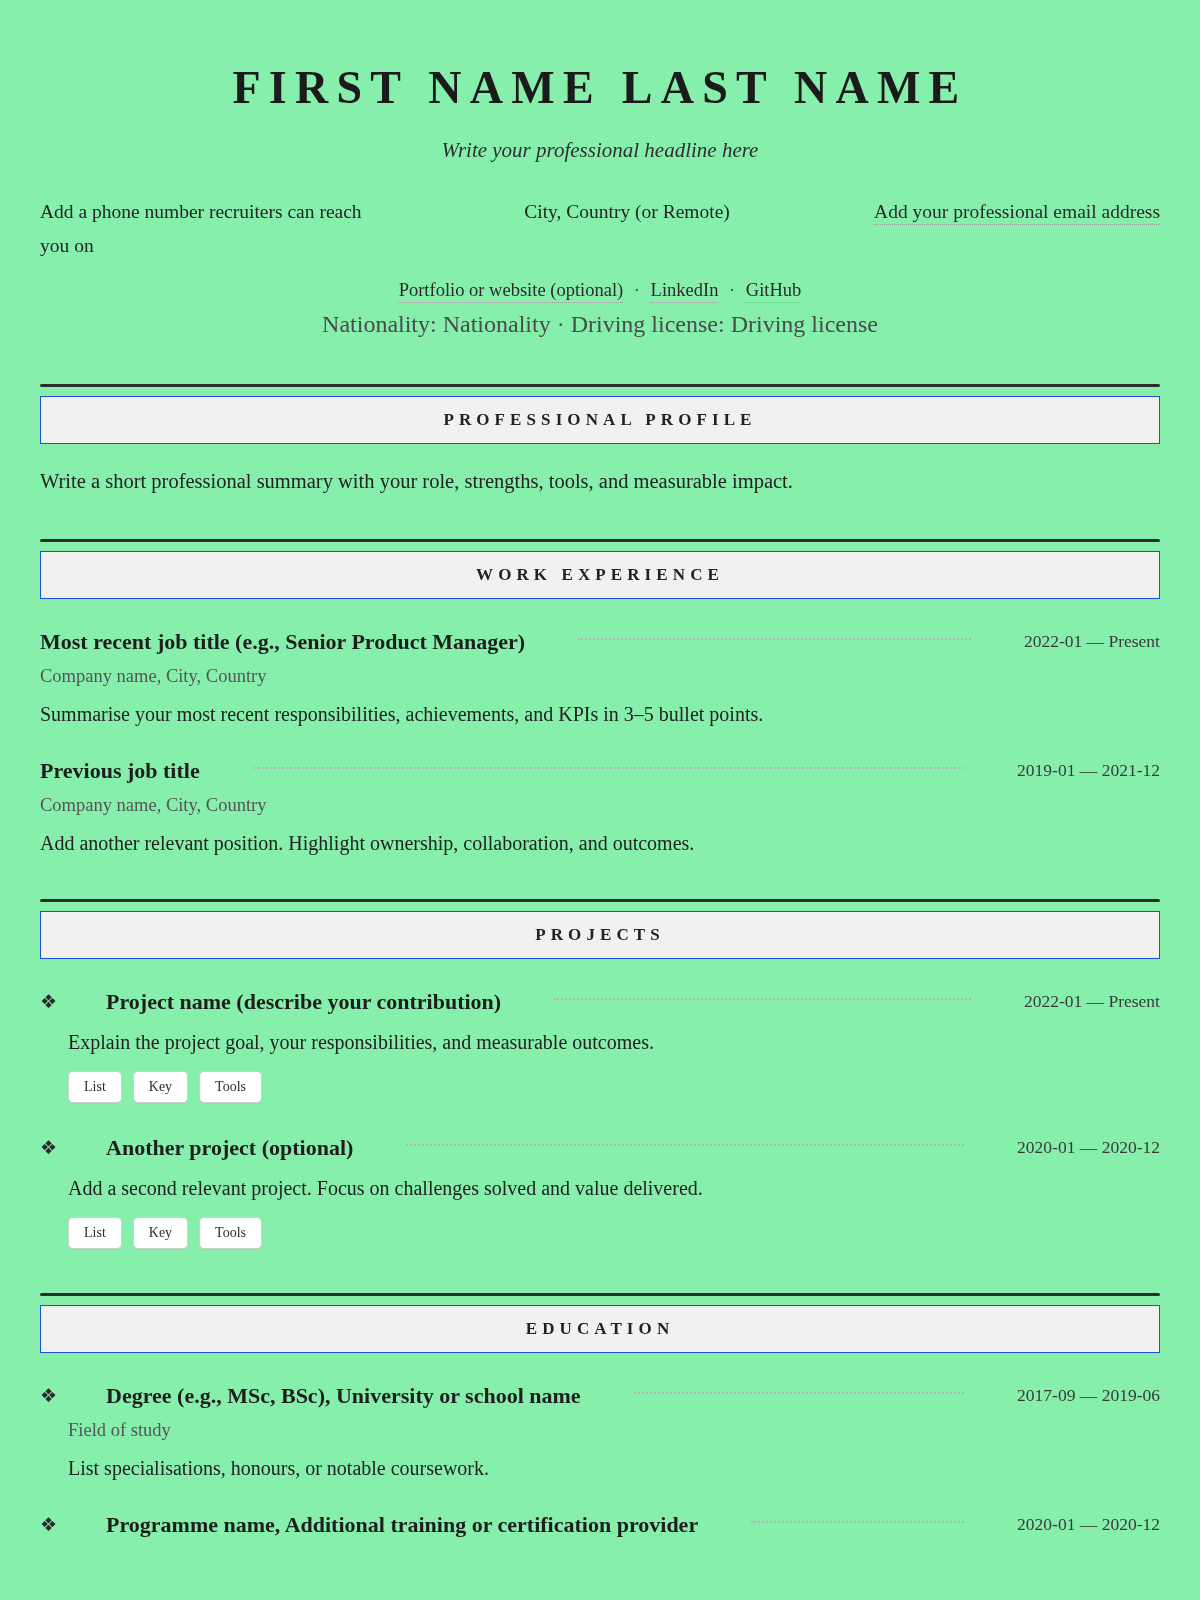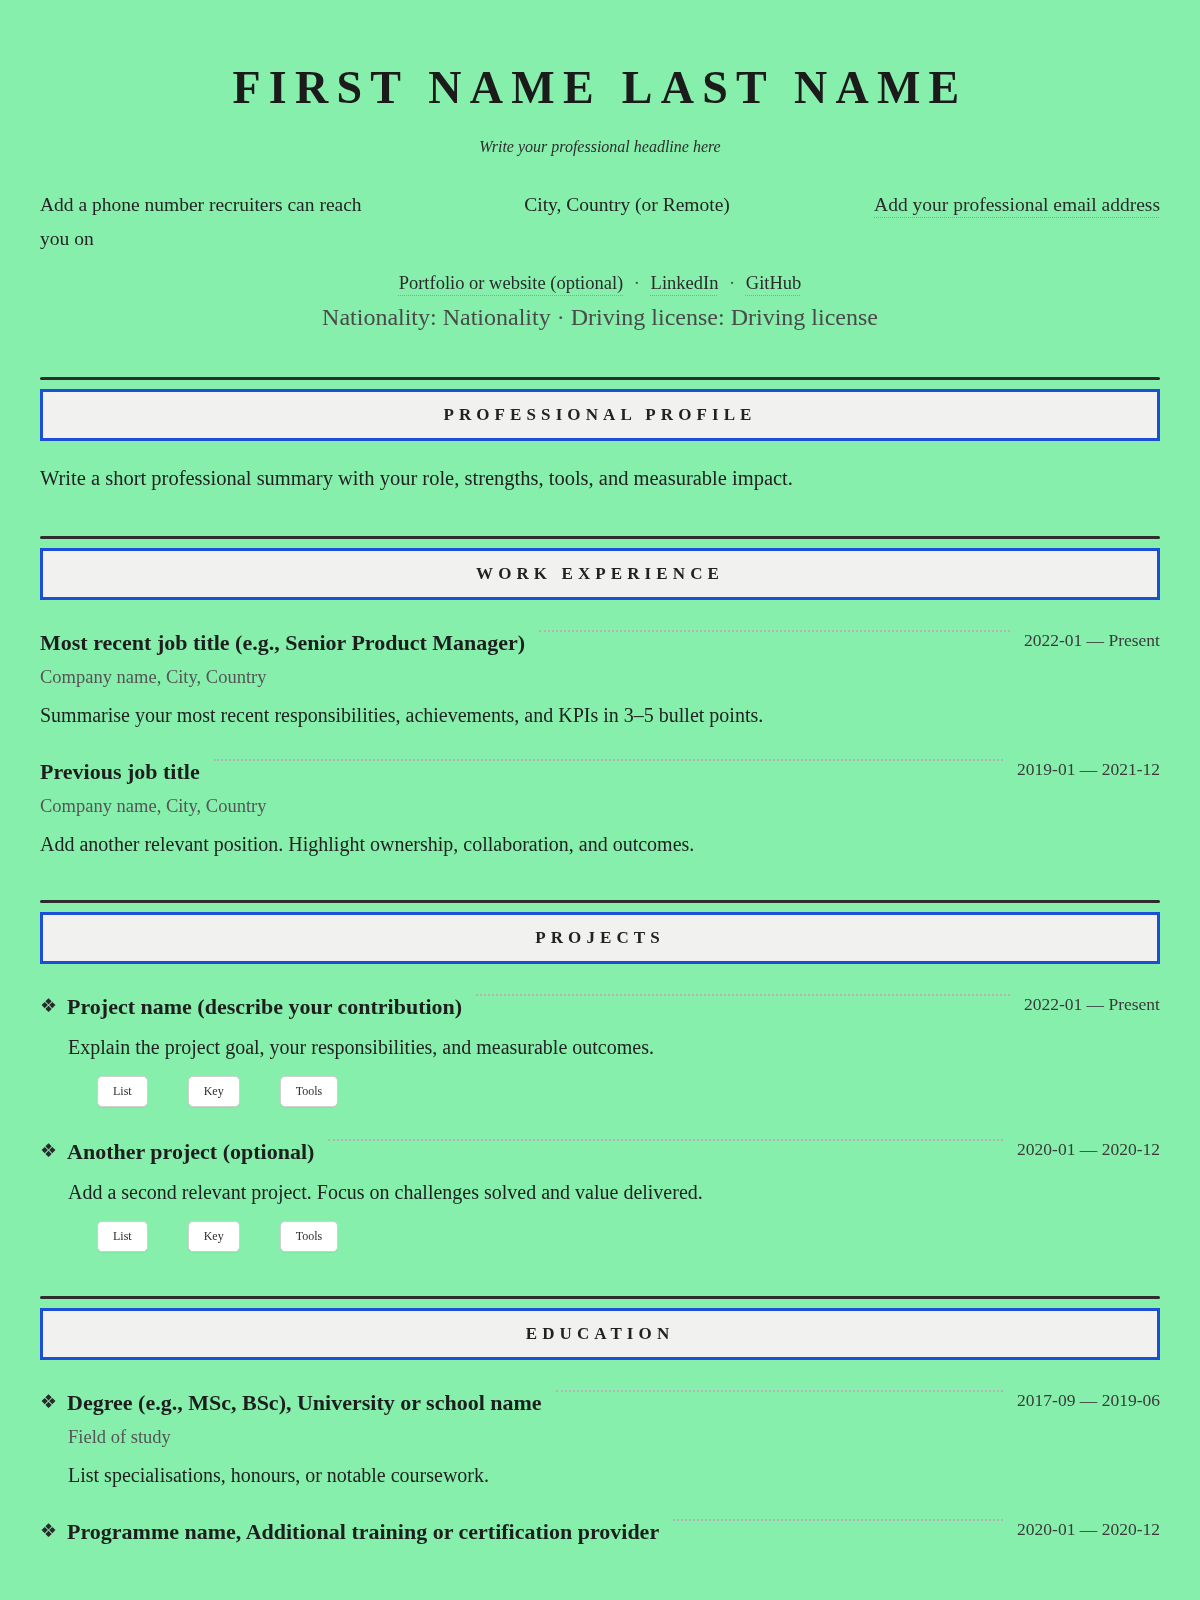--- a/index.html
+++ b/index.html
@@ -20,21 +20,21 @@
     text-align: center;
     font-size: 46px;
     font-weight: bold;
     letter-spacing: 0.18em;
     color: #1b1b1b;
     line-height: 1.05;
   }
   .headline {
     text-align: center;
     font-style: italic;
-    font-size: 16px;
+    font-size: 21px;
     color: #2e2e2e;
     margin-top: 26px;
   }
   .contact-row {
     display: flex;
     justify-content: space-between;
     align-items: flex-start;
     gap: 29px;
     margin-top: 32px;
     font-size: 19.5px;
@@ -70,21 +70,21 @@
   .rule {
     height: 3px;
     background: #2d2d2d;
     margin-top: 46px;
     border-radius: 2px;
   }
   .rule.tight { margin-top: 44px; }
   .band {
     margin-top: 9px;
     background: #f1f1ef;
-    border: 3px solid #1d4ed8;
+    border: 1px solid #1d4ed8;
     text-align: center;
     padding: 13px 0;
   }
   .band h2 {
     font-size: 17px;
     font-weight: bold;
     letter-spacing: 0.3em;
     color: #222222;
   }
 
@@ -92,21 +92,22 @@
     margin-top: 26px;
     font-size: 20.5px;
     color: #222222;
   }
 
   
   .entry { margin-top: 30px; }
   .entry + .entry { margin-top: 32px; }
   .entry-head {
     display: flex;
-    align-items: flex-start;
+    align-items: center;
+    gap: 39px;
   }
   .entry-title {
     font-size: 22px;
     font-weight: bold;
     color: #1e1e1e;
     white-space: nowrap;
   }
   .bullet {
     font-size: 19px;
     color: #2a2a2a;
@@ -136,23 +137,22 @@
   .indented { margin-left: 28px; }
 
   .tag-row { margin-top: 17px; display: flex; gap: 11px; }
   .tag {
     display: inline-block;
     border: 1px solid #d0d0d0;
     border-radius: 5px;
     background: #ffffff;
     box-shadow: 0 1px 1px rgba(0,0,0,0.04);
     padding: 7px 15px;
-    font-size: 12px;
+    font-size: 14px;
     color: #2e2e2e;
-    margin-left: 29px;
   }
 </style>
 </head>
 <body>
 
 <div class="page">
 
   <h1 class="name">FIRST NAME LAST NAME</h1>
   <div class="headline">Write your professional headline here</div>
 

